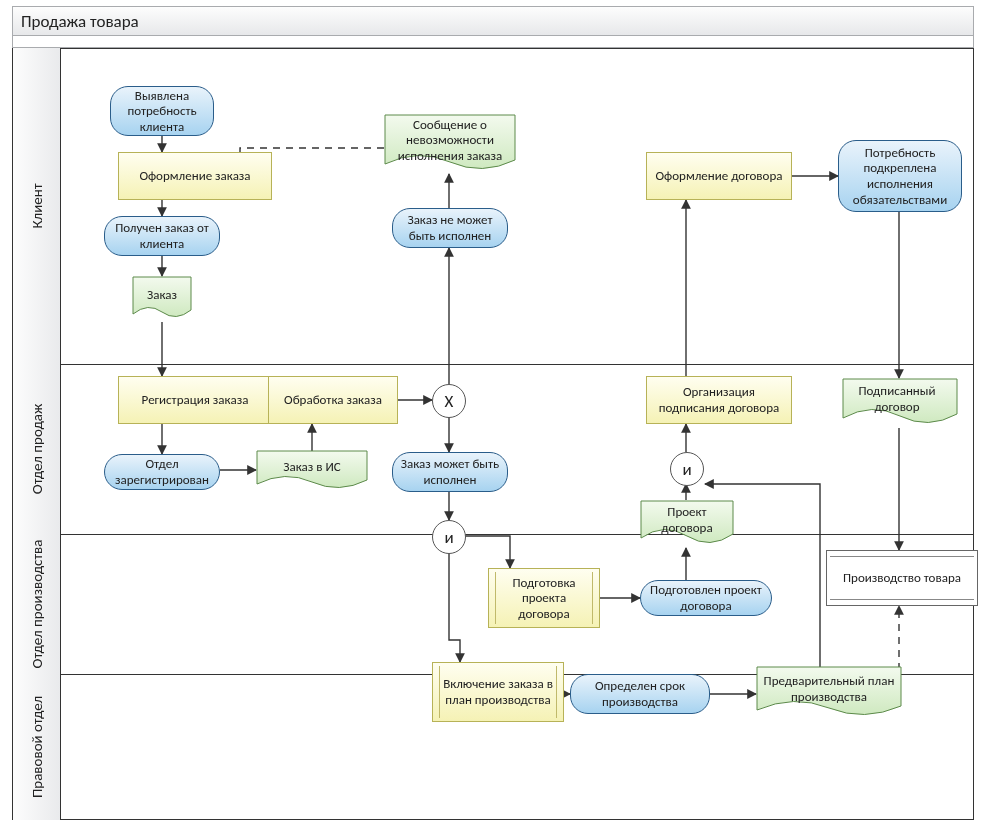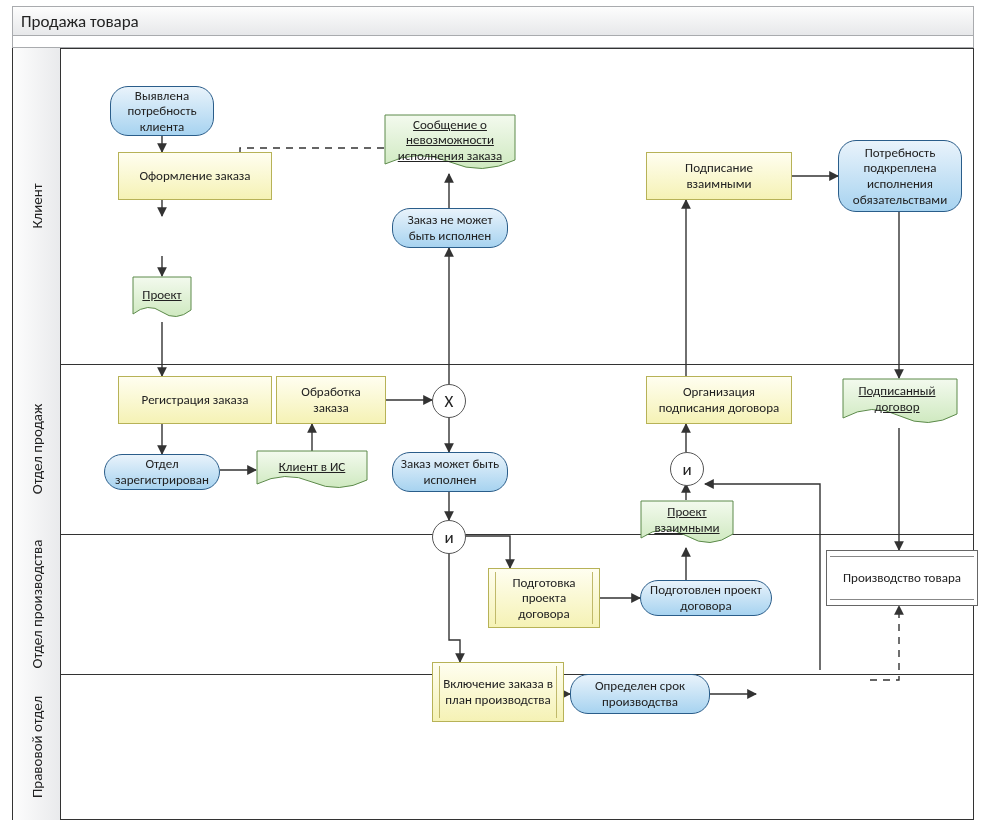--- a/index.html
+++ b/index.html
@@ -117,21 +117,20 @@
   .doc-label {
     position: absolute;
     left: 0; top: 0; right: 0; bottom: 8px;
     display: flex;
     align-items: center;
     justify-content: center;
     text-align: center;
     padding: 12px 6px;
     box-sizing: border-box;
     line-height: 1.2;
-    text-decoration: underline;
   }
 
   .gate {
     position: absolute;
     width: 32px; height: 32px;
     border: 1px solid #555;
     border-radius: 50%;
     background: #fff;
     display: flex;
     align-items: center;
@@ -260,54 +259,55 @@
       <path d="M 384 148 L 240 148 L 240 176"></path>
 
       <path d="M 870 680 L 899 680 L 899 606"></path>
     </g>
   </svg>
 
   <div class="node ev" style="left:110px; top:86px; width:104px; height:50px">Выявлена потребность клиента</div>
 
   <div class="node act" style="left:86px; top:152px; width:154px; height:48px">Оформление заказа</div>
 
+  <div class="node ev" style="left:104px; top:216px; width:116px; height:40px">Получен заказ от клиента</div>
 
   <div class="doc-wrap" style="left:132px; top:276px; width:60px; height:46px">
     <svg width="60" height="46">
         <path d="M1 1 H59 V34 Q44 46 30 36 Q16 26 1 38 Z" fill="url(#grn)" stroke="#5c8a4a"></path>
       </svg>
-    <div class="doc-label">Проект</div>
+    <div class="doc-label">Заказ</div>
   </div>
 
   <div class="doc-wrap" style="left:384px; top:114px; width:132px; height:60px">
     <svg width="132" height="60">
         <path d="M1 1 H131 V46 Q98 62 66 48 Q34 34 1 50 Z" fill="url(#grn)" stroke="#5c8a4a"></path>
       </svg>
     <div class="doc-label">Сообщение о невозможности исполнения заказа</div>
   </div>
 
   <div class="node ev" style="left:392px; top:208px; width:116px; height:40px">Заказ не может быть исполнен</div>
 
-  <div class="node act" style="left:614px; top:152px; width:146px; height:48px">Подписание взаимными</div>
+  <div class="node act" style="left:614px; top:152px; width:146px; height:48px">Оформление договора</div>
 
   <div class="node ev" style="left:838px; top:140px; width:124px; height:72px">Потребность подкреплена исполнения обязательствами</div>
 
   <div class="node act" style="left:86px; top:376px; width:154px; height:48px">Регистрация заказа</div>
 
-  <div class="node act" style="left:244px; top:376px; width:110px; height:48px">Обработка заказа</div>
+  <div class="node act" style="left:236px; top:376px; width:130px; height:48px">Обработка заказа</div>
 
   <div class="gate" style="left:432px; top:384px">X</div>
 
   <div class="node ev" style="left:104px; top:454px; width:116px; height:36px">Отдел зарегистрирован</div>
 
   <div class="doc-wrap" style="left:256px; top:450px; width:112px; height:42px">
     <svg width="112" height="42">
         <path d="M1 1 H111 V30 Q83 44 56 32 Q29 20 1 34 Z" fill="url(#grn)" stroke="#5c8a4a"></path>
       </svg>
-    <div class="doc-label">Клиент в ИС</div>
+    <div class="doc-label">Заказ в ИС</div>
   </div>
 
   <div class="node ev" style="left:392px; top:452px; width:116px; height:40px">Заказ может быть исполнен</div>
 
   <div class="node act" style="left:614px; top:376px; width:146px; height:48px">Организация подписания договора</div>
 
   <div class="gate" style="left:670px; top:452px">и</div>
 
   <div class="doc-wrap" style="left:842px; top:378px; width:110px; height:50px">
     <svg width="116" height="50">
@@ -319,23 +319,29 @@
   <div class="gate" style="left:432px; top:520px">и</div>
 
   <div class="node ev" style="left:640px; top:580px; width:132px; height:36px">Подготовлен проект договора</div>
 
   <div class="node act stripes" style="left:456px; top:568px; width:112px; height:60px">Подготовка проекта договора</div>
 
   <div class="doc-wrap" style="left:640px; top:500px; width:94px; height:48px">
     <svg width="94" height="48">
         <path d="M1 1 H93 V34 Q70 50 47 36 Q24 22 1 38 Z" fill="url(#grn)" stroke="#5c8a4a"></path>
       </svg>
-    <div class="doc-label">Проект взаимными</div>
+    <div class="doc-label">Проект договора</div>
   </div>
 
   <div class="node sub" style="left:826px; top:550px; width:152px; height:56px">Производство товара</div>
 
   <div class="node act stripes" style="left:400px; top:662px; width:132px; height:60px">Включение заказа в план производства</div>
 
   <div class="node ev" style="left:570px; top:674px; width:140px; height:40px">Определен срок производства</div>
 
+  <div class="doc-wrap" style="left:756px; top:666px; width:146px; height:54px">
+    <svg width="146" height="54">
+        <path d="M1 1 H145 V40 Q108 56 73 42 Q38 28 1 44 Z" fill="url(#grn)" stroke="#5c8a4a"></path>
+      </svg>
+    <div class="doc-label">Предварительный план производства</div>
+  </div>
 
 </div>
 
 </body></html>

